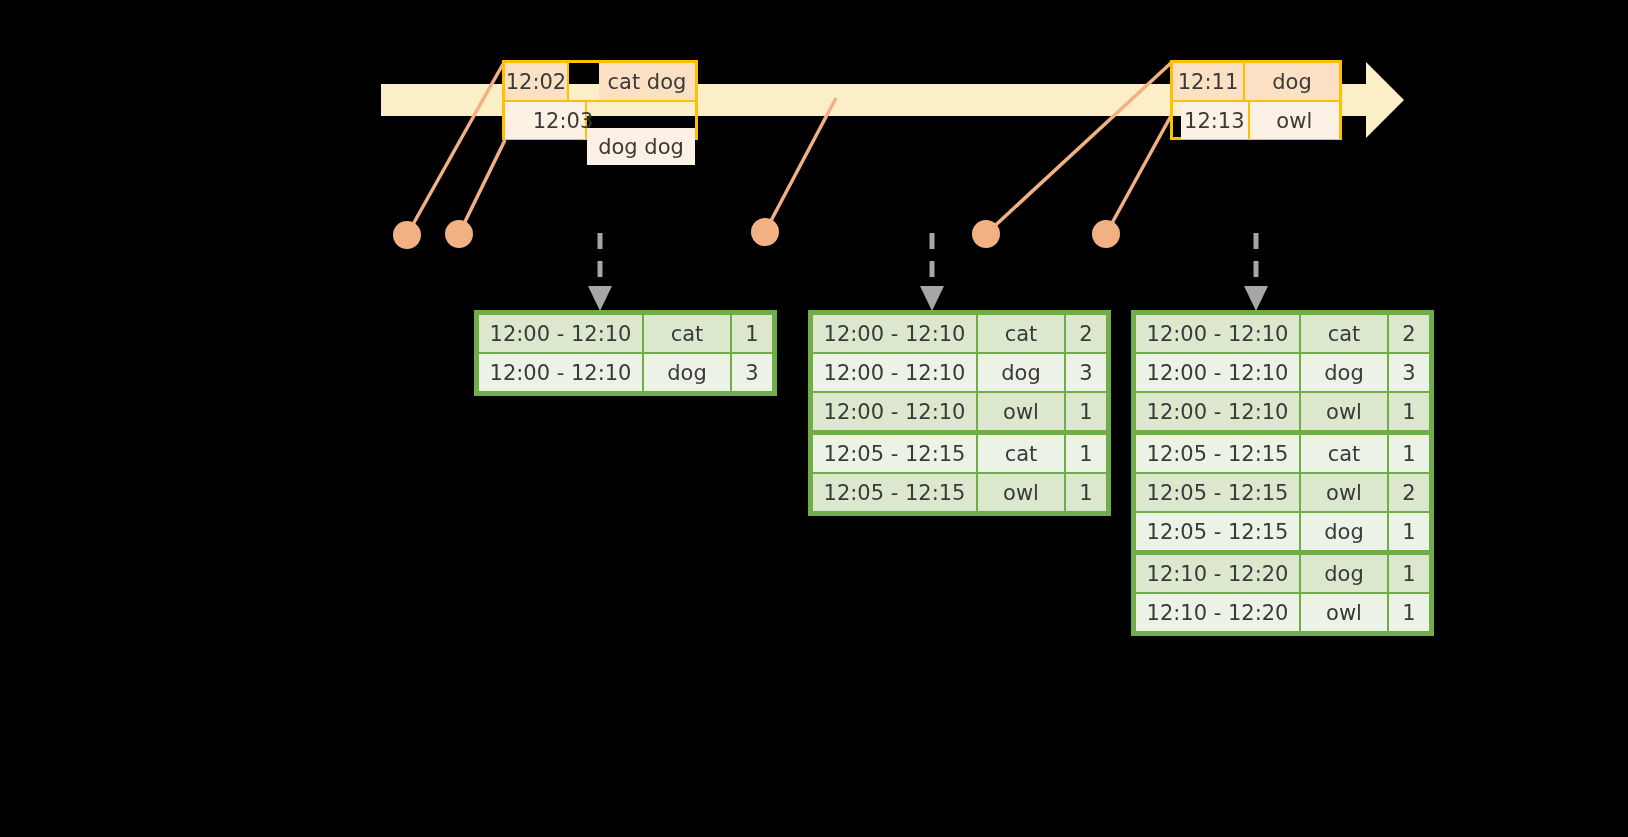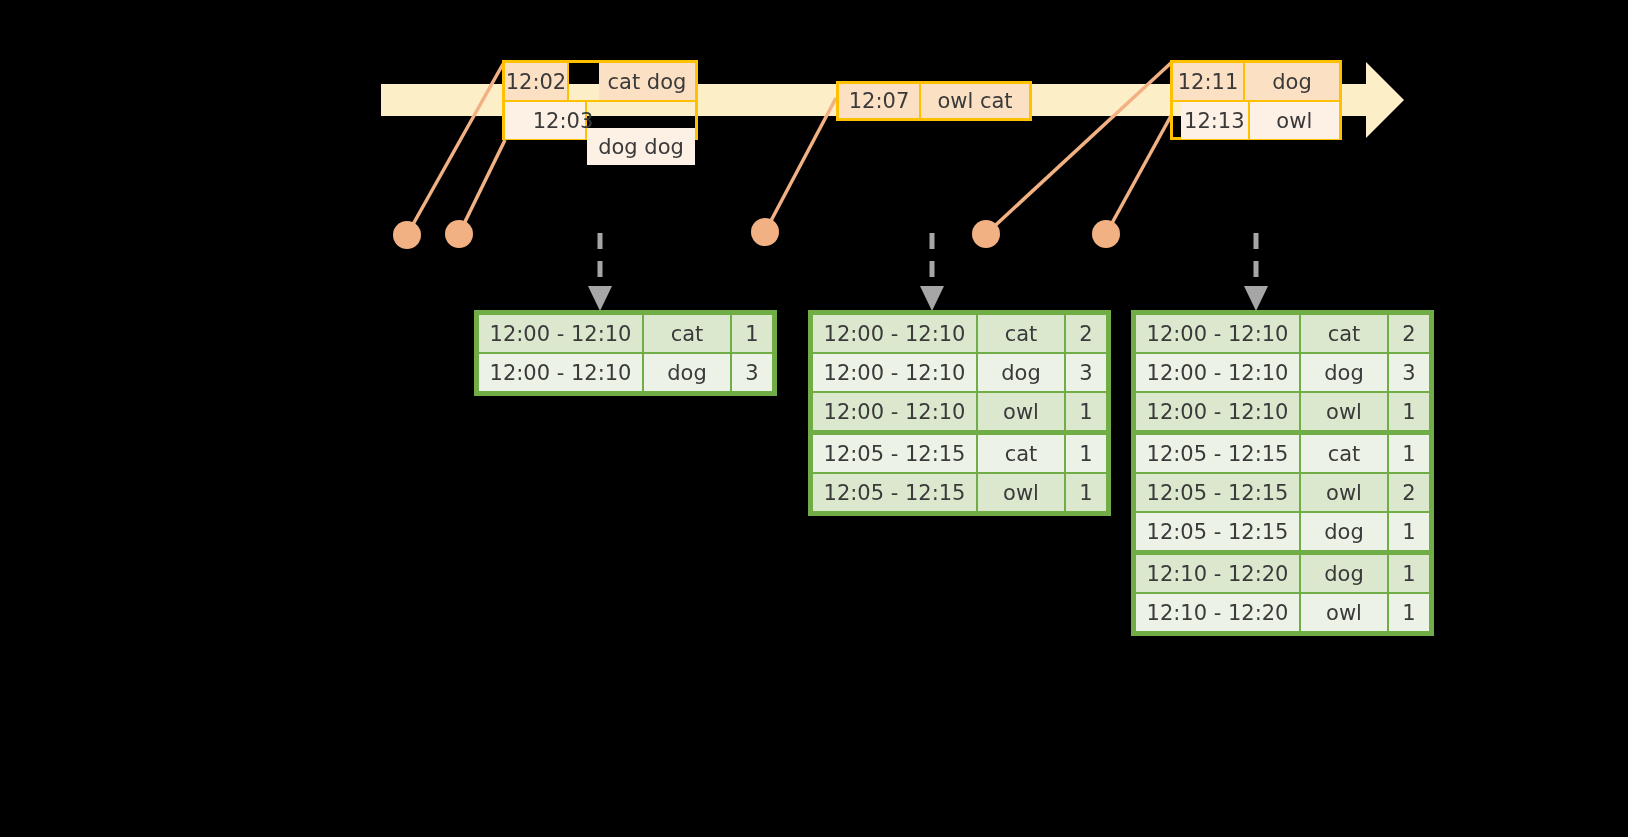--- a/index.html
+++ b/index.html
@@ -87,26 +87,20 @@
     <div class="evt-row r-dark" style="height:37px;gap:30px;">
       <div class="evt-time" style="width:82px;height:37px;">12:02</div>
       <div class="evt-words" style="width:124px;height:37px;text-align:right;">cat dog</div>
     </div>
     <div class="evt-row r-light" style="height:37px;">
       <div class="evt-time" style="width:82px;height:37px;padding-left:36px;">12:03</div>
       <div class="evt-words" style="width:108px;height:37px;margin-top:26px;">dog dog</div>
     </div>
   </div>
 
-  <div class="evt-group" style="left:836px;top:81px;width:196px;height:40px;">
-    <div class="evt-row r-dark" style="height:34px;">
-      <div class="evt-time" style="width:82px;height:34px;">12:07</div>
-      <div class="evt-words" style="width:108px;height:34px;">owl cat</div>
-    </div>
-  </div>
 
   <div class="evt-group" style="left:1170px;top:60px;width:172px;height:80px;">
     <div class="evt-row r-dark" style="height:37px;">
       <div class="evt-time" style="width:72px;height:37px;">12:11</div>
       <div class="evt-words" style="width:94px;height:37px;">dog</div>
     </div>
     <div class="evt-row r-light" style="height:37px;padding-left:8px;">
       <div class="evt-time" style="width:72px;height:37px;">12:13</div>
       <div class="evt-words" style="width:94px;height:37px;">owl</div>
     </div>

